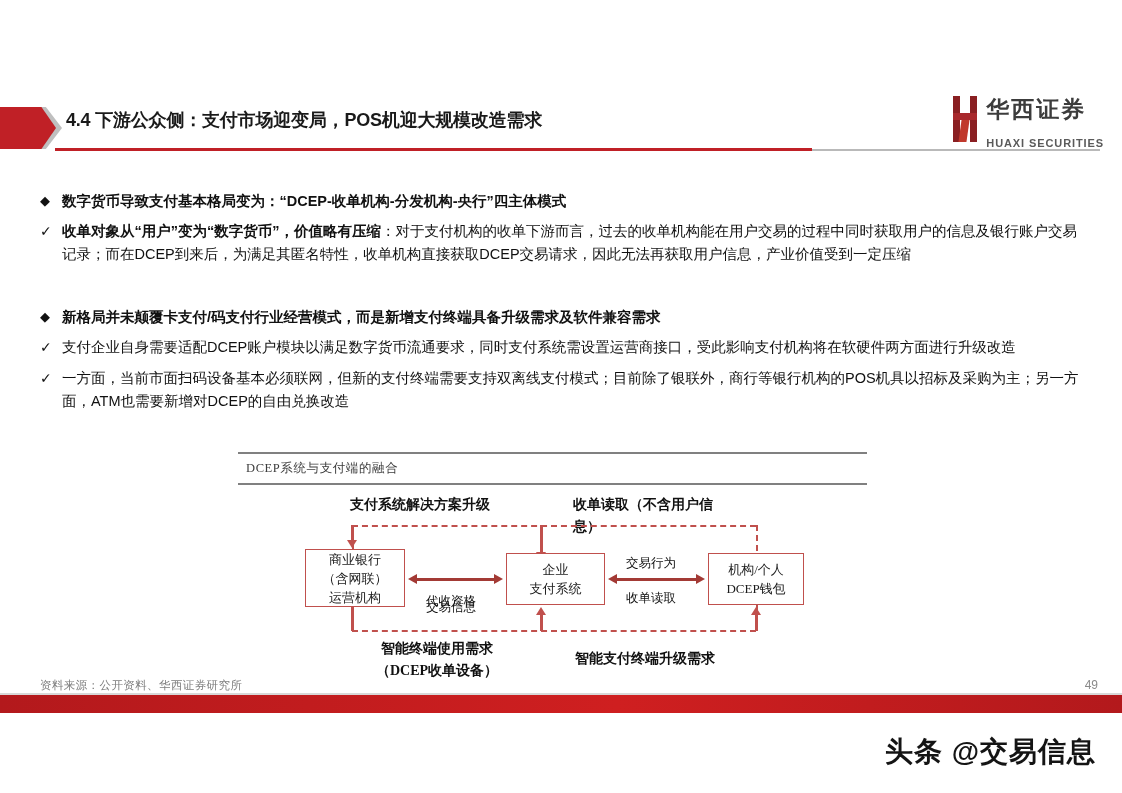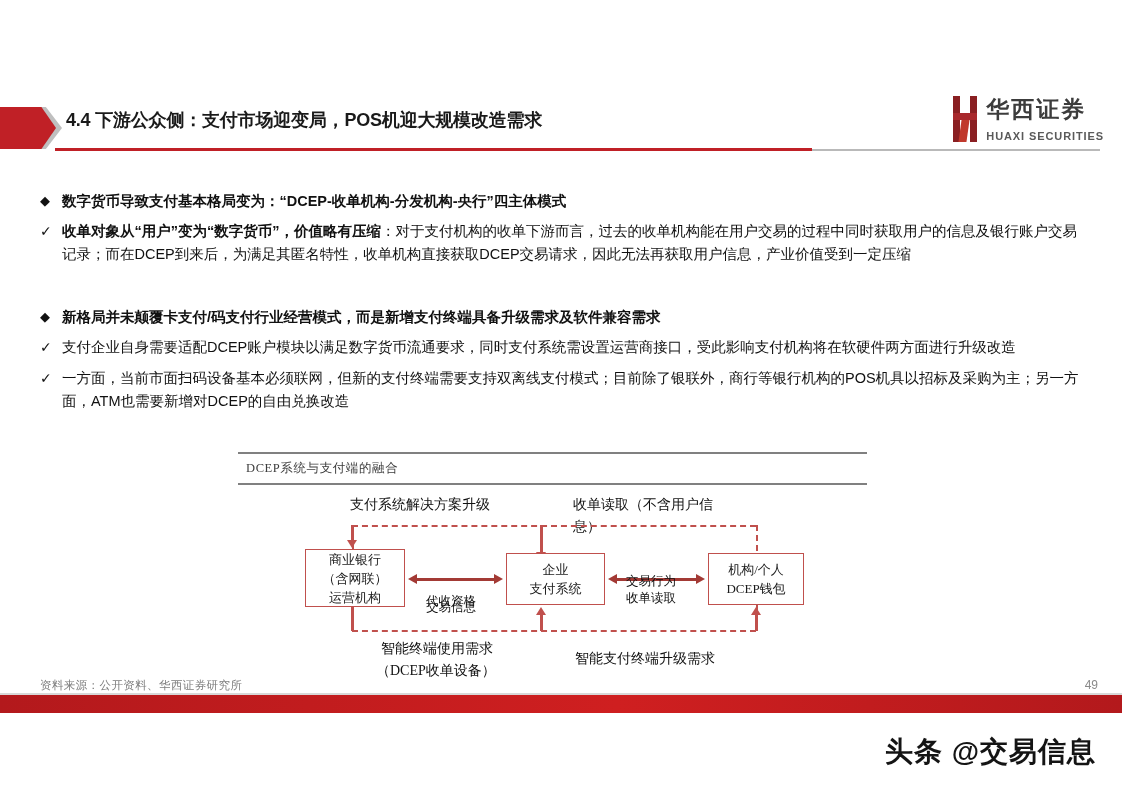--- a/index.html
+++ b/index.html
@@ -106,21 +106,21 @@
     letter-spacing: 2px;
     line-height: 28px;
     font-family: "Liberation Serif", "DejaVu Serif", serif;
   }
   #logo-en {
     font-size: 11px;
     font-weight: bold;
     color: #5a5a5a;
     letter-spacing: 0.9px;
     line-height: 14px;
-    margin-top: 5px;
+    margin-top: 12px;
   }
 
   
   #content { position: absolute; left: 0; top: 0; width: 1122px; }
   .bullet-block { position: absolute; }
   .row {
     display: flex;
     align-items: flex-start;
   }
   .marker {
@@ -173,21 +173,21 @@
     font-family: "Liberation Serif", "DejaVu Serif", serif;
     font-size: 13px;
     line-height: 19px;
     box-sizing: border-box;
   }
   .fig-box .ln { white-space: nowrap; }
 
   .fig-label {
     position: absolute;
     font-family: "Liberation Serif", "DejaVu Serif", serif;
-    font-weight: normal;
+    font-weight: bold;
     color: #111;
     white-space: nowrap;
   }
   .fig-label.big { font-size: 14px; }
   .fig-label.mid { font-size: 12.5px; font-weight: normal; }
 
   
   .dash-h {
     position: absolute;
     border-top: 2.5px dashed #c0504d;
@@ -394,21 +394,21 @@
     <div class="head-r"></div>
   </div>
   <div class="fig-label mid" style="left:188px; top:103px;margin-top:44px;">交易信息</div>
   <div class="fig-label mid" style="left:188px; top:141px;">代收资格</div>
 
   <div class="dbl-arrow" style="left:370px; top:122px; width:97px;">
     <div class="head-l"></div>
     <div class="shaft"></div>
     <div class="head-r"></div>
   </div>
-  <div class="fig-label mid" style="left:388px; top:121px;text-align:center;">交易行为</div>
+  <div class="fig-label mid" style="left:388px; top:103px;text-align:center;">交易行为</div>
   <div class="fig-label mid" style="left:388px; top:138px;">收单读取</div>
 
   <div class="fig-label big" style="left:143px; top:188px;">智能终端使用需求</div>
   <div class="fig-label big" style="left:138px; top:210px;">（DCEP收单设备）</div>
   <div class="fig-label big" style="left:337px; top:198px;">智能支付终端升级需求</div>
 </div>
 
 <div id="source-note">资料来源：公开资料、华西证券研究所</div>
 <div id="page-number">49</div>
 <div id="footer-hairline"></div>

